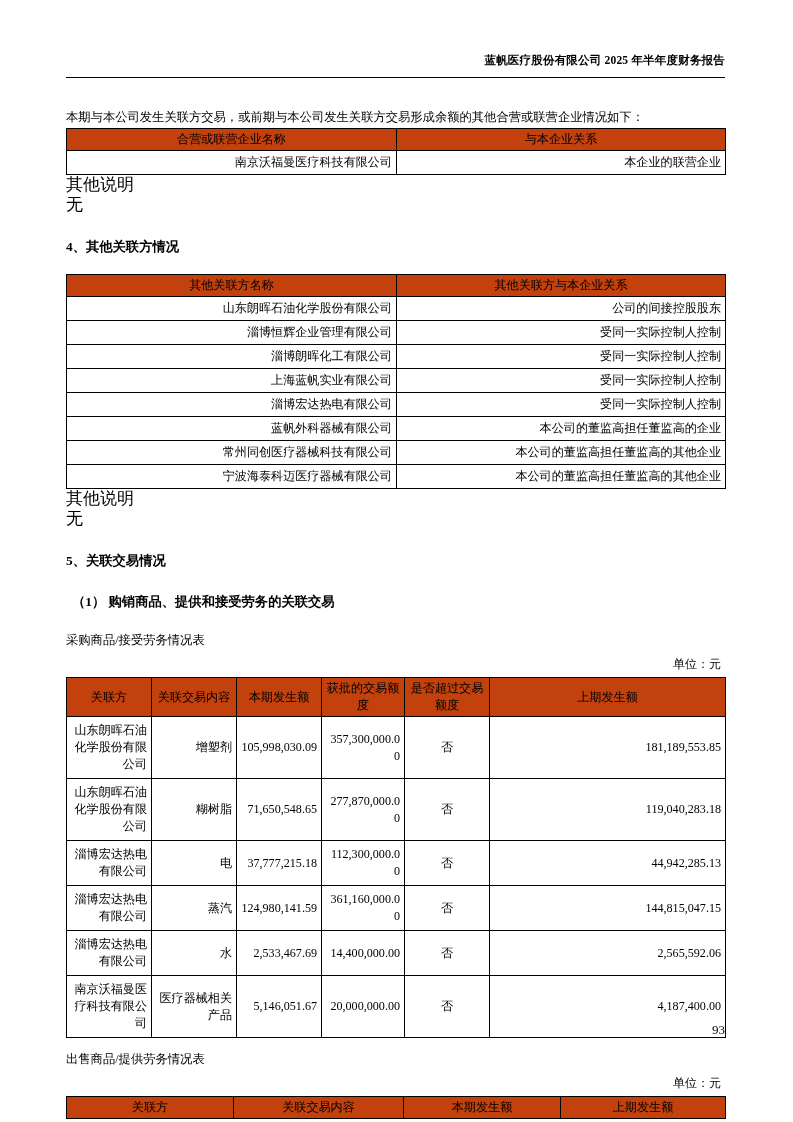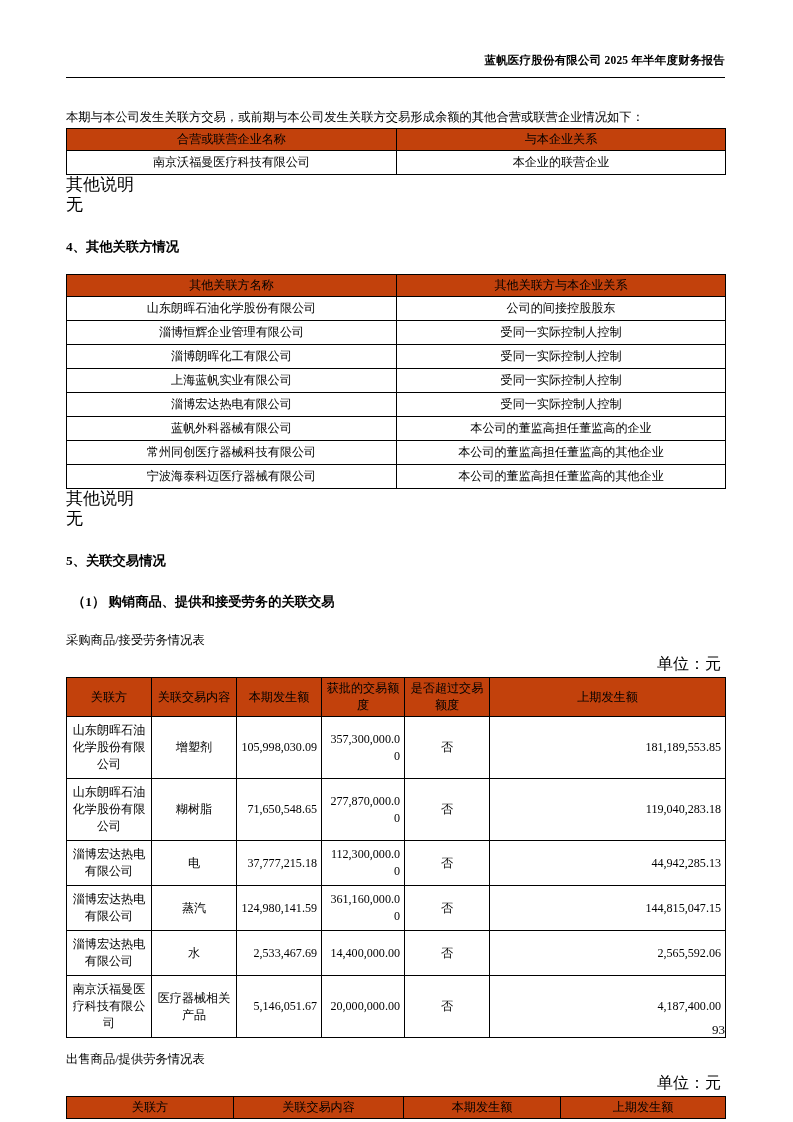--- a/index.html
+++ b/index.html
@@ -78,21 +78,21 @@
     font-weight: bold;
     padding-left: 6px;
   }
   .caption {
     margin: 12px 0 4px 0;
     font-size: 12.3px;
     line-height: 19px;
   }
   .unit {
     margin: 5px 0 4px 0;
-    font-size: 16px;
+    font-size: 12px;
     line-height: 18px;
     text-align: right;
     padding-right: 4px;
   }
 
   
   table.doc {
     border-collapse: collapse;
     width: 659px;
     table-layout: fixed;
@@ -105,21 +105,21 @@
     vertical-align: middle;
     line-height: 17px;
     word-wrap: break-word;
     overflow-wrap: break-word;
   }
   table.doc th {
     background: #c2410c;
     font-weight: normal;
     text-align: center;
   }
-  table.doc td.l { text-align: center; }
+  table.doc td.l { text-align: right; }
   table.doc td.c { text-align: center; }
   table.doc td.r { text-align: right; }
 
   table.doc.t1 td { height: 19px; }
   table.doc.t2 td { height: 19px; }
   table.doc.t3 td { padding-top: 5px; padding-bottom: 5px; }
 
   
   .page-number {
     position: absolute;

